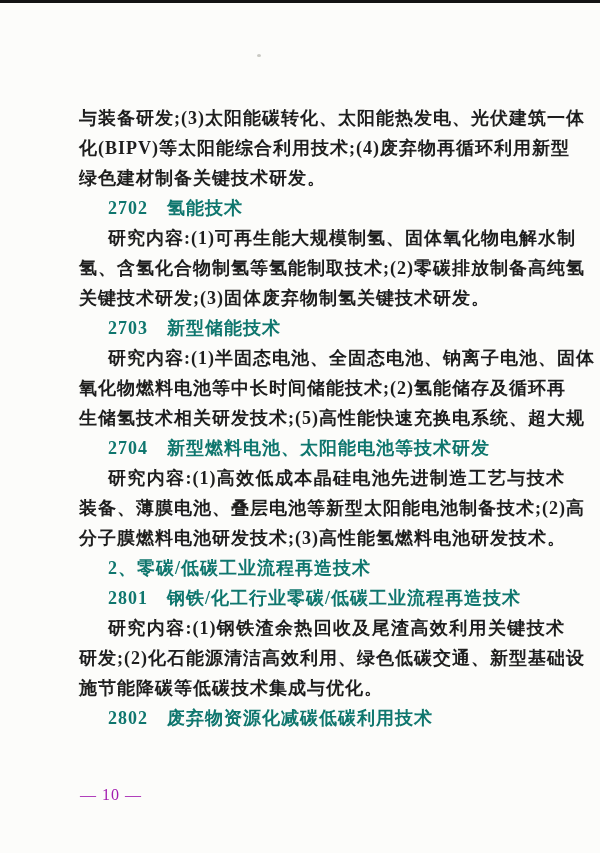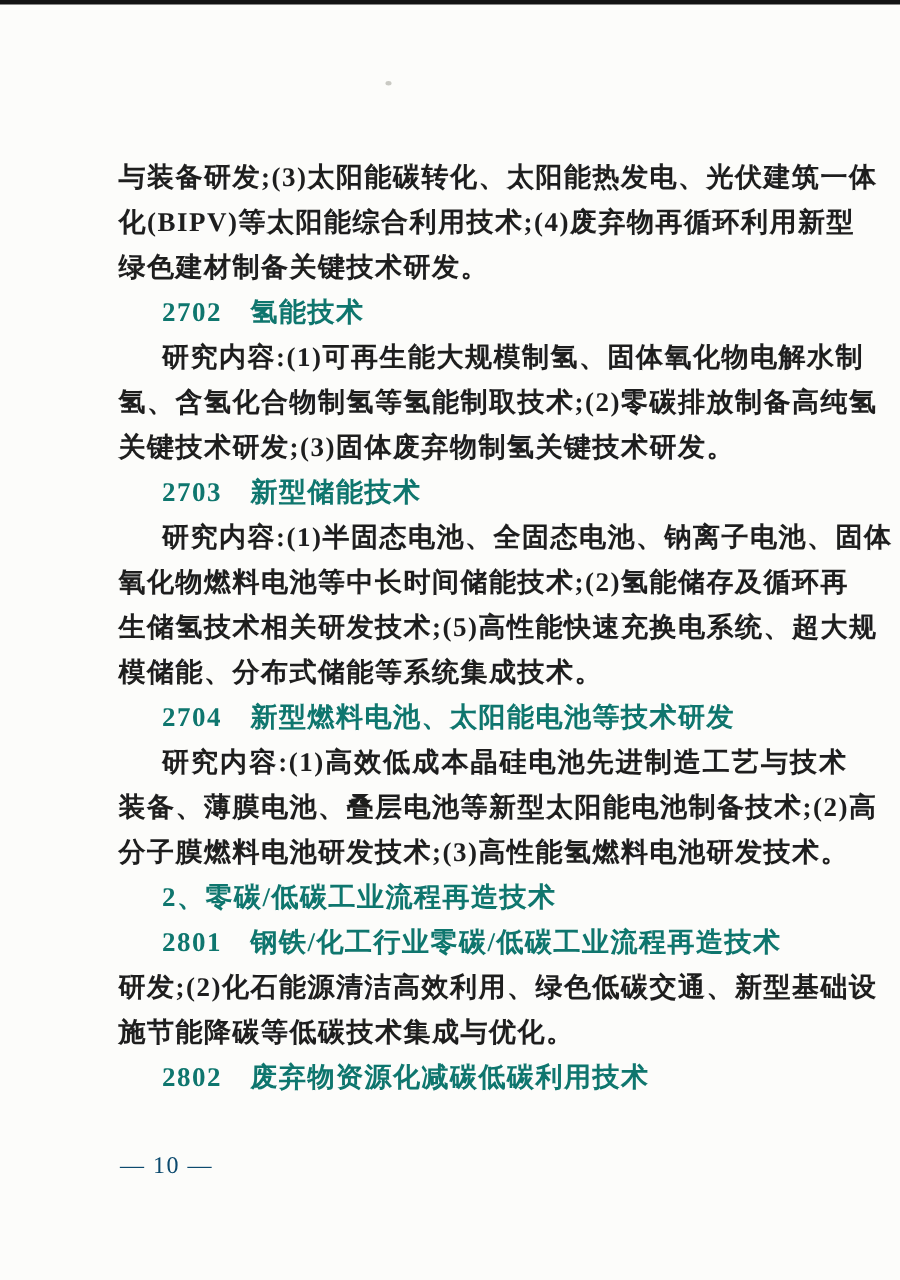--- a/index.html
+++ b/index.html
@@ -58,51 +58,51 @@
     text-indent: 29px;
   }
   .line.heading {
     font-weight: 700;
     text-indent: 29px;
     color: #0f766e;
   }
   .footer {
     position: absolute;
     left: 80px;
-    top: 763px;
+    top: 780px;
     height: 30px;
     line-height: 30px;
     font-size: 16px;
     letter-spacing: 1px;
-    color: #0c4a6e;
+    color: #a21caf;
   }
 </style>
 </head>
 <body>
 
 <div class="paper">
   <div class="top-edge"></div>
   <div class="speck"></div>
   <div class="doc">
       <div class="line j">与装备研发;(3)太阳能碳转化、太阳能热发电、光伏建筑一体</div>
       <div class="line j">化(BIPV)等太阳能综合利用技术;(4)废弃物再循环利用新型</div>
       <div class="line">绿色建材制备关键技术研发。</div>
       <div class="line heading">2702　氢能技术</div>
       <div class="line j indent">研究内容:(1)可再生能大规模制氢、固体氧化物电解水制</div>
       <div class="line j">氢、含氢化合物制氢等氢能制取技术;(2)零碳排放制备高纯氢</div>
       <div class="line">关键技术研发;(3)固体废弃物制氢关键技术研发。</div>
       <div class="line heading">2703　新型储能技术</div>
       <div class="line j indent">研究内容:(1)半固态电池、全固态电池、钠离子电池、固体</div>
       <div class="line j">氧化物燃料电池等中长时间储能技术;(2)氢能储存及循环再</div>
       <div class="line j">生储氢技术相关研发技术;(5)高性能快速充换电系统、超大规</div>
-      <div class="line">模储能、分布式储能等系统集成技术。</div>
       <div class="line heading">2704　新型燃料电池、太阳能电池等技术研发</div>
       <div class="line j indent">研究内容:(1)高效低成本晶硅电池先进制造工艺与技术</div>
       <div class="line j">装备、薄膜电池、叠层电池等新型太阳能电池制备技术;(2)高</div>
       <div class="line">分子膜燃料电池研发技术;(3)高性能氢燃料电池研发技术。</div>
       <div class="line heading">2、零碳/低碳工业流程再造技术</div>
       <div class="line heading">2801　钢铁/化工行业零碳/低碳工业流程再造技术</div>
+      <div class="line j indent">研究内容:(1)钢铁渣余热回收及尾渣高效利用关键技术</div>
       <div class="line j">研发;(2)化石能源清洁高效利用、绿色低碳交通、新型基础设</div>
       <div class="line">施节能降碳等低碳技术集成与优化。</div>
       <div class="line heading">2802　废弃物资源化减碳低碳利用技术</div>
     </div>
   <div class="footer">— 10 —</div>
 </div>
 
 </body></html>

